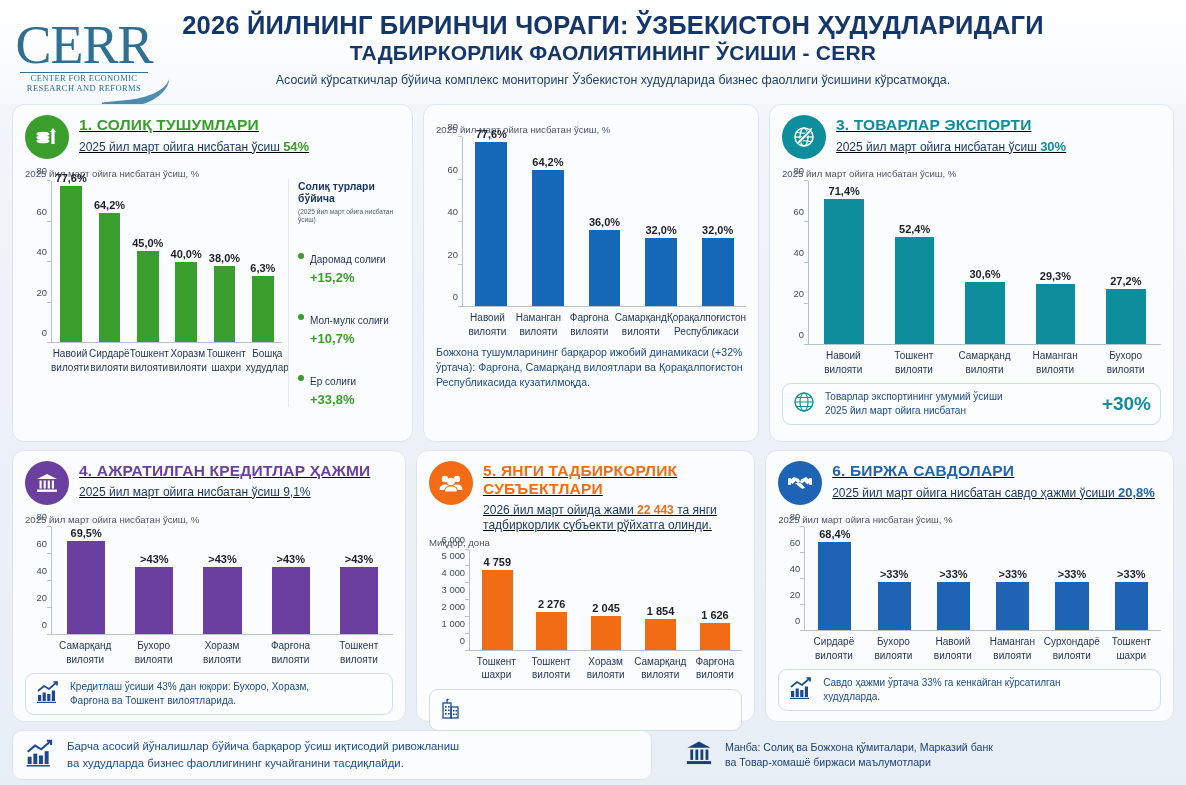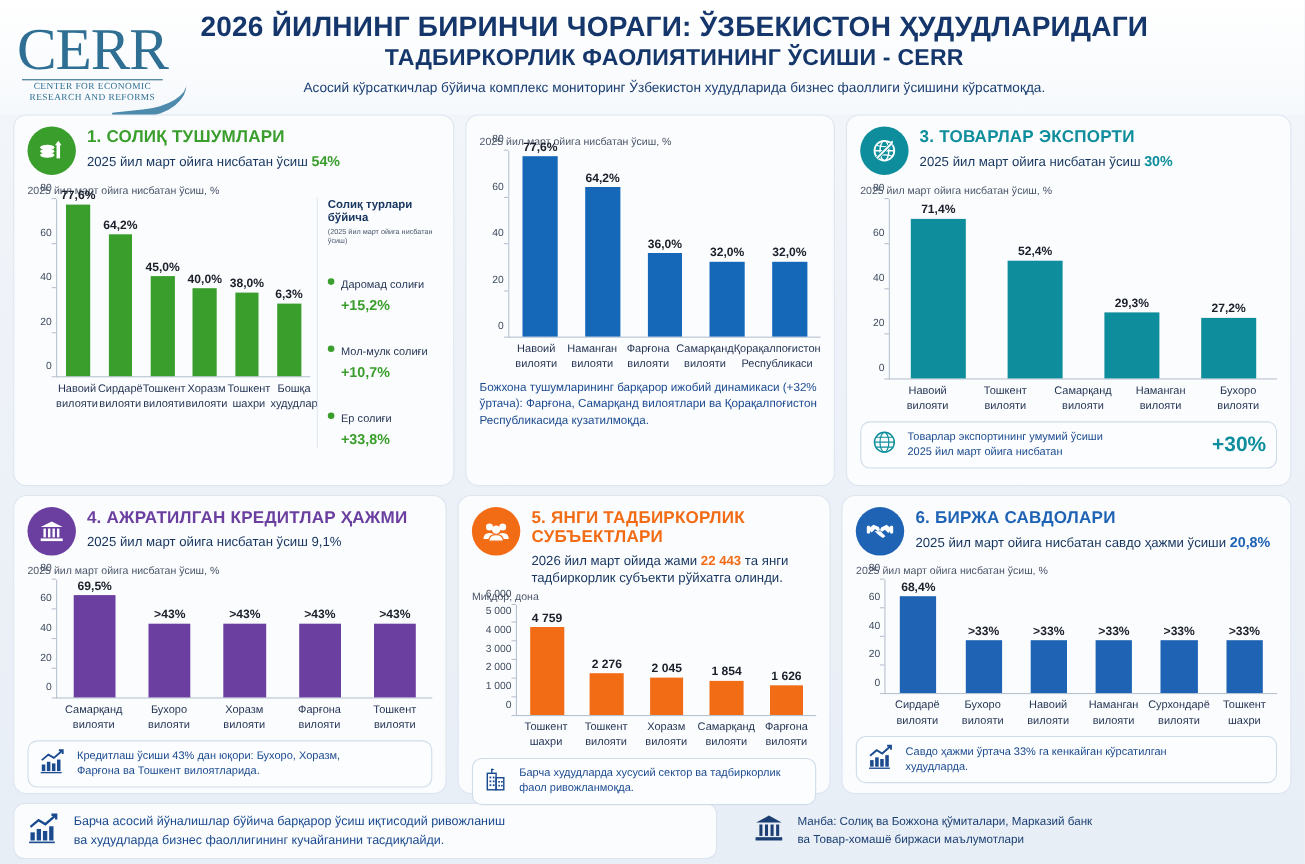--- a/index.html
+++ b/index.html
@@ -67,21 +67,21 @@
     padding:10px 12px 8px 12px;
     position:relative;
   }
   .card.green  { --c:#3a9e2c; }
   .card.blue   { --c:#1568b8; }
   .card.teal   { --c:#0e8e9c; }
   .card.purple { --c:#6b3fa0; }
   .card.orange { --c:#f26c16; }
   .card.blue2  { --c:#1f63b5; }
 
-  .card-head{ display:flex; align-items:flex-start; gap:10px; }
+  .card-head{ display:flex; align-items:flex-start; gap:10px;text-decoration:underline; }
   .badge{
     width:44px; height:44px; border-radius:50%;
     background:var(--c); flex:0 0 44px;
     display:flex; align-items:center; justify-content:center;
     color:#fff;
   }
   .badge svg{ display:block; }
   .head-text{ padding-top:1px; }
   .card-title{
     font-size:15.5px; font-weight:bold; color:var(--c); letter-spacing:.2px;
@@ -390,20 +390,24 @@
         <div class="plot">
             <div class="bar-slot">
               <div class="bar-val" style="bottom: calc(89.25% + 2px);">71,4%</div>
               <div class="bar" style="height: 89.25%;"></div>
             </div>
             <div class="bar-slot">
               <div class="bar-val" style="bottom: calc(65.5% + 2px);">52,4%</div>
               <div class="bar" style="height: 65.5%;"></div>
             </div>
             <div class="bar-slot">
+              <div class="bar-val" style="bottom: calc(38.25% + 2px);">30,6%</div>
+              <div class="bar" style="height: 38.25%;"></div>
+            </div>
+            <div class="bar-slot">
               <div class="bar-val" style="bottom: calc(36.625% + 2px);">29,3%</div>
               <div class="bar" style="height: 36.625%;"></div>
             </div>
             <div class="bar-slot">
               <div class="bar-val" style="bottom: calc(34% + 2px);">27,2%</div>
               <div class="bar" style="height: 34%;"></div>
             </div>
           </div>
       </div>
       <div class="xlabels">
@@ -597,24 +601,20 @@
             <rect x="9" y="10" width="1.6" height="1.6" fill="#1b4a8f"></rect>
             <rect x="6" y="13.5" width="1.6" height="1.6" fill="#1b4a8f"></rect>
             <rect x="9" y="13.5" width="1.6" height="1.6" fill="#1b4a8f"></rect>
             <rect x="6" y="17" width="1.6" height="1.6" fill="#1b4a8f"></rect>
             <rect x="9" y="17" width="1.6" height="1.6" fill="#1b4a8f"></rect>
             <rect x="14" y="14" width="1.5" height="1.5" fill="#1b4a8f"></rect>
             <rect x="16.5" y="14" width="1.5" height="1.5" fill="#1b4a8f"></rect>
             <rect x="14" y="17.5" width="1.5" height="1.5" fill="#1b4a8f"></rect>
             <rect x="16.5" y="17.5" width="1.5" height="1.5" fill="#1b4a8f"></rect>
           </svg>
-        </span>
-        <span class="note-txt">
-          <span>Барча худудларда хусусий сектор ва тадбиркорлик</span><br>
-          <span>фаол ривожланмоқда.</span>
         </span>
       </div>
     </div>
 
     <div class="card blue2" id="card6" style="width:416px;height:272px;">
       <div class="card-head">
         <div class="badge">
           <svg width="28" height="28" viewBox="0 0 28 28">
             <path d="M3 12 L8 8 L13 10 L14 13 L12 14 L9.5 12 L6.5 15 Z" fill="#fff"></path>
             <path d="M25 12 L20 8 L15 10.5 L14 13 L16 14.5 L18.5 12.5 L21.5 15.5 Z" fill="#fff"></path>

